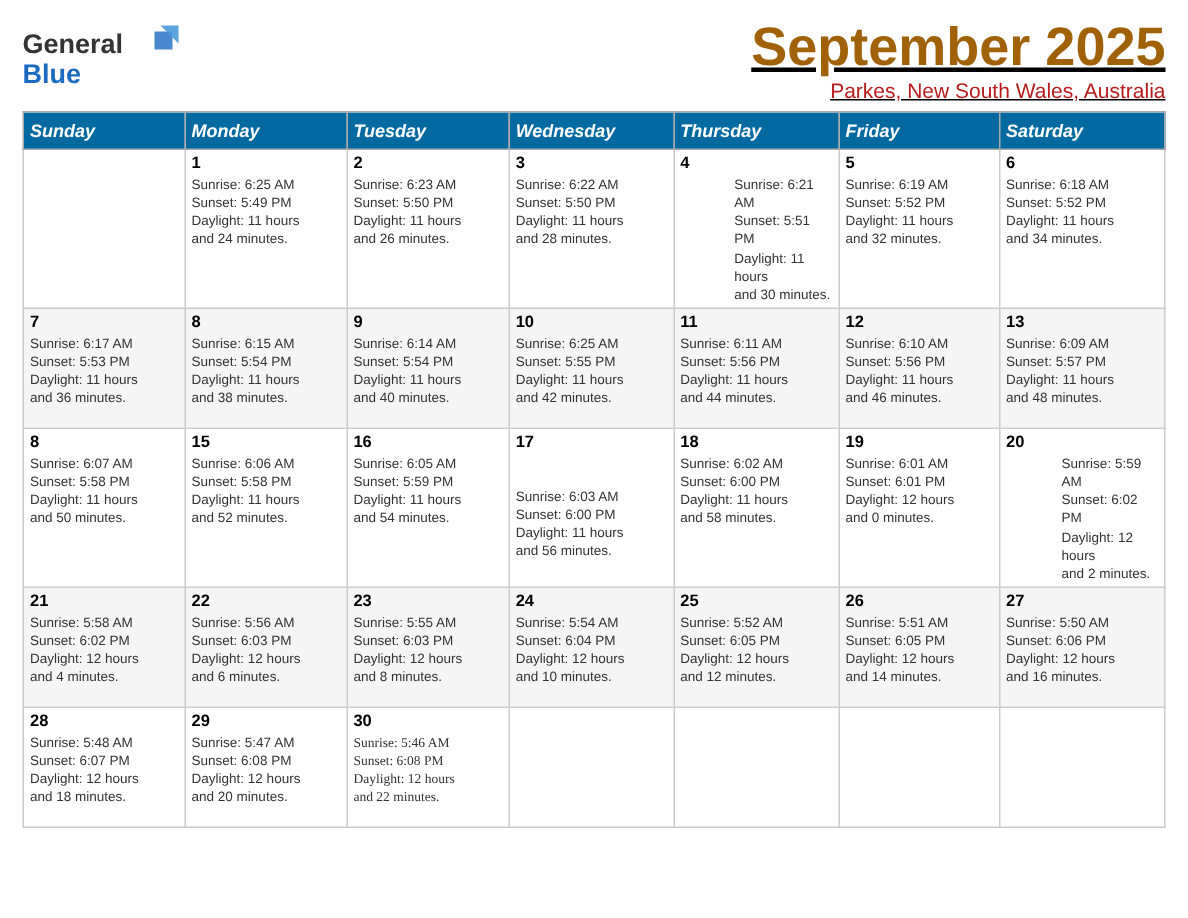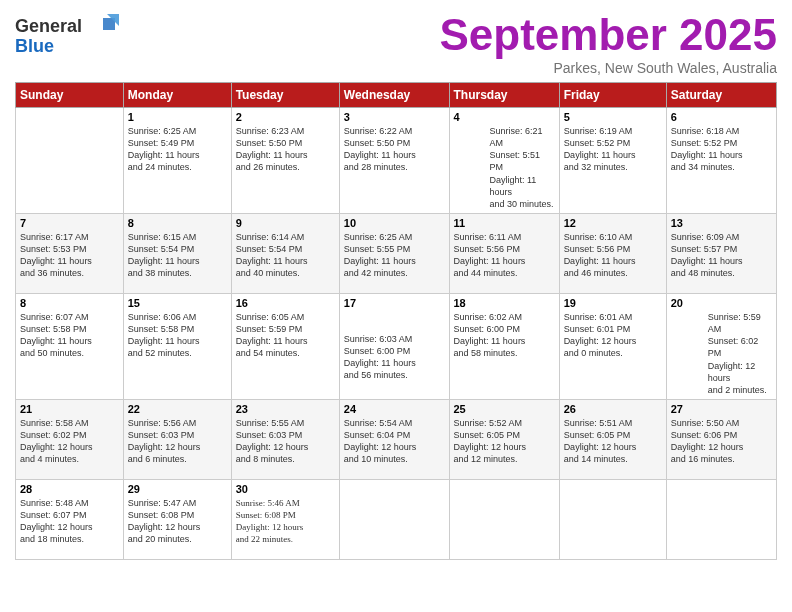--- a/index.html
+++ b/index.html
@@ -11,38 +11,39 @@
       overflow: hidden;
     }
     .page {
       width: 792px;
       height: 612px;
       padding: 10px 15px;
     }
     .header {
       display: flex;
       justify-content: space-between;
-      align-items: flex-start;
+      align-items: flex-end;
       margin-bottom: 6px;
+      text-decoration: underline;
     }
     .logo {
       display: flex;
       align-items: center;
     }
     .title-section {
       text-align: right;
     }
     .main-title {
-      font-size: 44px;
+      font-size: 36px;
       font-weight: bold;
-      color: #a21caf;
+      color: #a16207;
     }
     .subtitle {
       font-size: 14px;
-      color: #737373;
+      color: #b91c1c;
     }
     .calendar {
       width: 100%;
       border-collapse: collapse;
       font-size: 10px;
     }
     .calendar th {
       background-color: #1a6abf;
       color: white;
       padding: 5px 4px;
@@ -71,21 +72,22 @@
     .empty-cell {
       background: #f9f9f9;
     }
     tr:nth-child(even) td {
       background-color: #f5f5f5;
     }
     tr:nth-child(odd) td {
       background-color: #ffffff;
     }
     .calendar thead tr th {
-      background-color: #b91c1c;
+      background-color: #0369a1;
+      font-style: italic;
     }
   </style>
 </head>
 <body>
 
 <div class="page">
   <div class="header">
     <div class="logo">
       <div>
         <svg width="110" height="50" viewBox="0 0 110 50">

